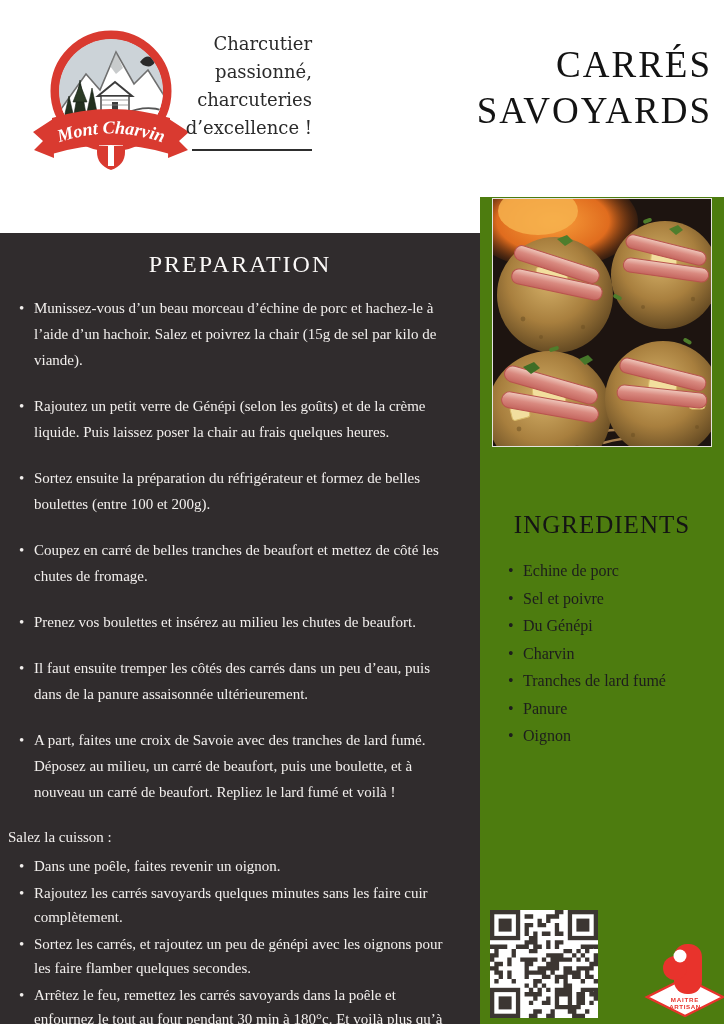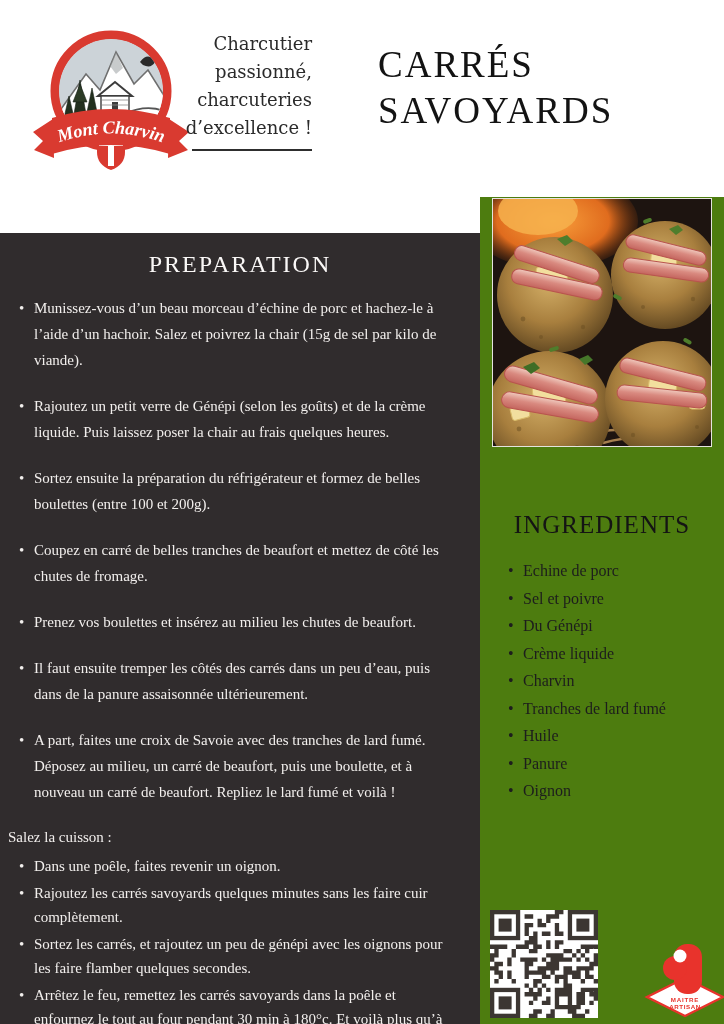--- a/index.html
+++ b/index.html
@@ -10,21 +10,21 @@
   }
   
   .hdr{position:absolute;left:0;top:0;width:724px;height:197px;background:#fff;}
   .logo{position:absolute;left:28px;top:22px;width:166px;height:152px;}
   .tagline{
     position:absolute;left:168px;top:30px;width:144px;text-align:right;
     font-family:"DejaVu Serif",serif;font-size:18px;line-height:28px;color:#2b2b2b;
   }
   .tagline-rule{width:120px;margin:7px 0 0 auto;border-top:2px solid #2e2e2e;}
   .title{
-    position:absolute;left:378px;top:42px;width:334px;margin:0;text-align:left;
+    position:absolute;left:378px;top:42px;width:334px;margin:0;text-align:right;
     font-size:37px;line-height:46px;font-weight:400;letter-spacing:2px;color:#131313;
   }
   .title span{display:block;}
   
   .panel{
     position:absolute;left:0;top:197px;width:480px;height:827px;
     background:#302c2d;color:#f2efed;margin-top:36px;
   }
   .panel h2{
     margin:0;padding-top:16px;text-align:center;font-weight:400;
@@ -230,24 +230,22 @@
         </g>
       </svg>
     </div>
 
     <h2>INGREDIENTS</h2>
 
     <ul class="ingredients">
       <li>Echine de porc</li>
       <li>Sel et poivre</li>
       <li>Du Génépi</li>
-      <li>Crème liquide</li>
       <li>Charvin</li>
       <li>Tranches de lard fumé</li>
-      <li>Huile</li>
       <li>Panure</li>
       <li>Oignon</li>
     </ul>
 
     <div class="qr">
       <svg width="108" height="108" viewBox="0 0 108 108">
         <rect width="108" height="108" fill="#ffffff"></rect>
         <path id="qr-modules" fill="#3c3632" d="M64.80,0.00h4.32v4.32h-4.32zM69.12,0.00h4.32v4.32h-4.32zM34.56,4.32h4.32v4.32h-4.32zM38.88,4.32h4.32v4.32h-4.32zM56.16,4.32h4.32v4.32h-4.32zM60.48,4.32h4.32v4.32h-4.32zM64.80,4.32h4.32v4.32h-4.32zM47.52,8.64h4.32v4.32h-4.32zM56.16,8.64h4.32v4.32h-4.32zM34.56,12.96h4.32v4.32h-4.32zM38.88,12.96h4.32v4.32h-4.32zM47.52,12.96h4.32v4.32h-4.32zM51.84,12.96h4.32v4.32h-4.32zM64.80,12.96h4.32v4.32h-4.32zM34.56,17.28h4.32v4.32h-4.32zM64.80,17.28h4.32v4.32h-4.32zM34.56,21.60h4.32v4.32h-4.32zM43.20,21.60h4.32v4.32h-4.32zM51.84,21.60h4.32v4.32h-4.32zM56.16,21.60h4.32v4.32h-4.32zM64.80,21.60h4.32v4.32h-4.32zM69.12,21.60h4.32v4.32h-4.32zM38.88,25.92h4.32v4.32h-4.32zM43.20,25.92h4.32v4.32h-4.32zM34.56,30.24h4.32v4.32h-4.32zM38.88,30.24h4.32v4.32h-4.32zM43.20,30.24h4.32v4.32h-4.32zM56.16,30.24h4.32v4.32h-4.32zM64.80,30.24h4.32v4.32h-4.32zM69.12,30.24h4.32v4.32h-4.32zM0.00,34.56h4.32v4.32h-4.32zM4.32,34.56h4.32v4.32h-4.32zM8.64,34.56h4.32v4.32h-4.32zM12.96,34.56h4.32v4.32h-4.32zM25.92,34.56h4.32v4.32h-4.32zM30.24,34.56h4.32v4.32h-4.32zM34.56,34.56h4.32v4.32h-4.32zM43.20,34.56h4.32v4.32h-4.32zM47.52,34.56h4.32v4.32h-4.32zM56.16,34.56h4.32v4.32h-4.32zM64.80,34.56h4.32v4.32h-4.32zM90.72,34.56h4.32v4.32h-4.32zM95.04,34.56h4.32v4.32h-4.32zM99.36,34.56h4.32v4.32h-4.32zM103.68,34.56h4.32v4.32h-4.32zM4.32,38.88h4.32v4.32h-4.32zM21.60,38.88h4.32v4.32h-4.32zM38.88,38.88h4.32v4.32h-4.32zM43.20,38.88h4.32v4.32h-4.32zM73.44,38.88h4.32v4.32h-4.32zM77.76,38.88h4.32v4.32h-4.32zM86.40,38.88h4.32v4.32h-4.32zM95.04,38.88h4.32v4.32h-4.32zM0.00,43.20h4.32v4.32h-4.32zM4.32,43.20h4.32v4.32h-4.32zM21.60,43.20h4.32v4.32h-4.32zM56.16,43.20h4.32v4.32h-4.32zM60.48,43.20h4.32v4.32h-4.32zM64.80,43.20h4.32v4.32h-4.32zM69.12,43.20h4.32v4.32h-4.32zM82.08,43.20h4.32v4.32h-4.32zM90.72,43.20h4.32v4.32h-4.32zM103.68,43.20h4.32v4.32h-4.32zM0.00,47.52h4.32v4.32h-4.32zM17.28,47.52h4.32v4.32h-4.32zM30.24,47.52h4.32v4.32h-4.32zM34.56,47.52h4.32v4.32h-4.32zM38.88,47.52h4.32v4.32h-4.32zM43.20,47.52h4.32v4.32h-4.32zM51.84,47.52h4.32v4.32h-4.32zM60.48,47.52h4.32v4.32h-4.32zM64.80,47.52h4.32v4.32h-4.32zM69.12,47.52h4.32v4.32h-4.32zM73.44,47.52h4.32v4.32h-4.32zM77.76,47.52h4.32v4.32h-4.32zM86.40,47.52h4.32v4.32h-4.32zM95.04,47.52h4.32v4.32h-4.32zM103.68,47.52h4.32v4.32h-4.32zM4.32,51.84h4.32v4.32h-4.32zM8.64,51.84h4.32v4.32h-4.32zM17.28,51.84h4.32v4.32h-4.32zM34.56,51.84h4.32v4.32h-4.32zM38.88,51.84h4.32v4.32h-4.32zM56.16,51.84h4.32v4.32h-4.32zM60.48,51.84h4.32v4.32h-4.32zM64.80,51.84h4.32v4.32h-4.32zM99.36,51.84h4.32v4.32h-4.32zM103.68,51.84h4.32v4.32h-4.32zM0.00,56.16h4.32v4.32h-4.32zM4.32,56.16h4.32v4.32h-4.32zM34.56,56.16h4.32v4.32h-4.32zM47.52,56.16h4.32v4.32h-4.32zM51.84,56.16h4.32v4.32h-4.32zM56.16,56.16h4.32v4.32h-4.32zM60.48,56.16h4.32v4.32h-4.32zM64.80,56.16h4.32v4.32h-4.32zM73.44,56.16h4.32v4.32h-4.32zM77.76,56.16h4.32v4.32h-4.32zM86.40,56.16h4.32v4.32h-4.32zM90.72,56.16h4.32v4.32h-4.32zM95.04,56.16h4.32v4.32h-4.32zM99.36,56.16h4.32v4.32h-4.32zM4.32,60.48h4.32v4.32h-4.32zM8.64,60.48h4.32v4.32h-4.32zM17.28,60.48h4.32v4.32h-4.32zM34.56,60.48h4.32v4.32h-4.32zM38.88,60.48h4.32v4.32h-4.32zM43.20,60.48h4.32v4.32h-4.32zM47.52,60.48h4.32v4.32h-4.32zM51.84,60.48h4.32v4.32h-4.32zM60.48,60.48h4.32v4.32h-4.32zM73.44,60.48h4.32v4.32h-4.32zM77.76,60.48h4.32v4.32h-4.32zM82.08,60.48h4.32v4.32h-4.32zM86.40,60.48h4.32v4.32h-4.32zM95.04,60.48h4.32v4.32h-4.32zM8.64,64.80h4.32v4.32h-4.32zM17.28,64.80h4.32v4.32h-4.32zM34.56,64.80h4.32v4.32h-4.32zM51.84,64.80h4.32v4.32h-4.32zM56.16,64.80h4.32v4.32h-4.32zM64.80,64.80h4.32v4.32h-4.32zM69.12,64.80h4.32v4.32h-4.32zM73.44,64.80h4.32v4.32h-4.32zM82.08,64.80h4.32v4.32h-4.32zM86.40,64.80h4.32v4.32h-4.32zM95.04,64.80h4.32v4.32h-4.32zM99.36,64.80h4.32v4.32h-4.32zM4.32,69.12h4.32v4.32h-4.32zM21.60,69.12h4.32v4.32h-4.32zM43.20,69.12h4.32v4.32h-4.32zM47.52,69.12h4.32v4.32h-4.32zM64.80,69.12h4.32v4.32h-4.32zM73.44,69.12h4.32v4.32h-4.32zM90.72,69.12h4.32v4.32h-4.32zM103.68,69.12h4.32v4.32h-4.32zM34.56,73.44h4.32v4.32h-4.32zM43.20,73.44h4.32v4.32h-4.32zM51.84,73.44h4.32v4.32h-4.32zM73.44,73.44h4.32v4.32h-4.32zM77.76,73.44h4.32v4.32h-4.32zM38.88,77.76h4.32v4.32h-4.32zM47.52,77.76h4.32v4.32h-4.32zM56.16,77.76h4.32v4.32h-4.32zM64.80,77.76h4.32v4.32h-4.32zM69.12,77.76h4.32v4.32h-4.32zM73.44,77.76h4.32v4.32h-4.32zM77.76,77.76h4.32v4.32h-4.32zM90.72,77.76h4.32v4.32h-4.32zM95.04,77.76h4.32v4.32h-4.32zM99.36,77.76h4.32v4.32h-4.32zM103.68,77.76h4.32v4.32h-4.32zM34.56,82.08h4.32v4.32h-4.32zM38.88,82.08h4.32v4.32h-4.32zM43.20,82.08h4.32v4.32h-4.32zM47.52,82.08h4.32v4.32h-4.32zM64.80,82.08h4.32v4.32h-4.32zM69.12,82.08h4.32v4.32h-4.32zM73.44,82.08h4.32v4.32h-4.32zM77.76,82.08h4.32v4.32h-4.32zM86.40,82.08h4.32v4.32h-4.32zM90.72,82.08h4.32v4.32h-4.32zM99.36,82.08h4.32v4.32h-4.32zM103.68,82.08h4.32v4.32h-4.32zM43.20,86.40h4.32v4.32h-4.32zM56.16,86.40h4.32v4.32h-4.32zM64.80,86.40h4.32v4.32h-4.32zM77.76,86.40h4.32v4.32h-4.32zM86.40,86.40h4.32v4.32h-4.32zM90.72,86.40h4.32v4.32h-4.32zM103.68,86.40h4.32v4.32h-4.32zM38.88,90.72h4.32v4.32h-4.32zM51.84,90.72h4.32v4.32h-4.32zM56.16,90.72h4.32v4.32h-4.32zM64.80,90.72h4.32v4.32h-4.32zM77.76,90.72h4.32v4.32h-4.32zM86.40,90.72h4.32v4.32h-4.32zM90.72,90.72h4.32v4.32h-4.32zM99.36,90.72h4.32v4.32h-4.32zM64.80,95.04h4.32v4.32h-4.32zM69.12,95.04h4.32v4.32h-4.32zM73.44,95.04h4.32v4.32h-4.32zM77.76,95.04h4.32v4.32h-4.32zM82.08,95.04h4.32v4.32h-4.32zM86.40,95.04h4.32v4.32h-4.32zM43.20,99.36h4.32v4.32h-4.32zM47.52,99.36h4.32v4.32h-4.32zM60.48,99.36h4.32v4.32h-4.32zM77.76,99.36h4.32v4.32h-4.32zM82.08,99.36h4.32v4.32h-4.32zM95.04,99.36h4.32v4.32h-4.32zM38.88,103.68h4.32v4.32h-4.32zM43.20,103.68h4.32v4.32h-4.32zM56.16,103.68h4.32v4.32h-4.32zM60.48,103.68h4.32v4.32h-4.32zM82.08,103.68h4.32v4.32h-4.32zM86.40,103.68h4.32v4.32h-4.32zM90.72,103.68h4.32v4.32h-4.32z"></path>
         <g fill="#3c3632">
           <rect x="0" y="0" width="30.2" height="30.2"></rect>

